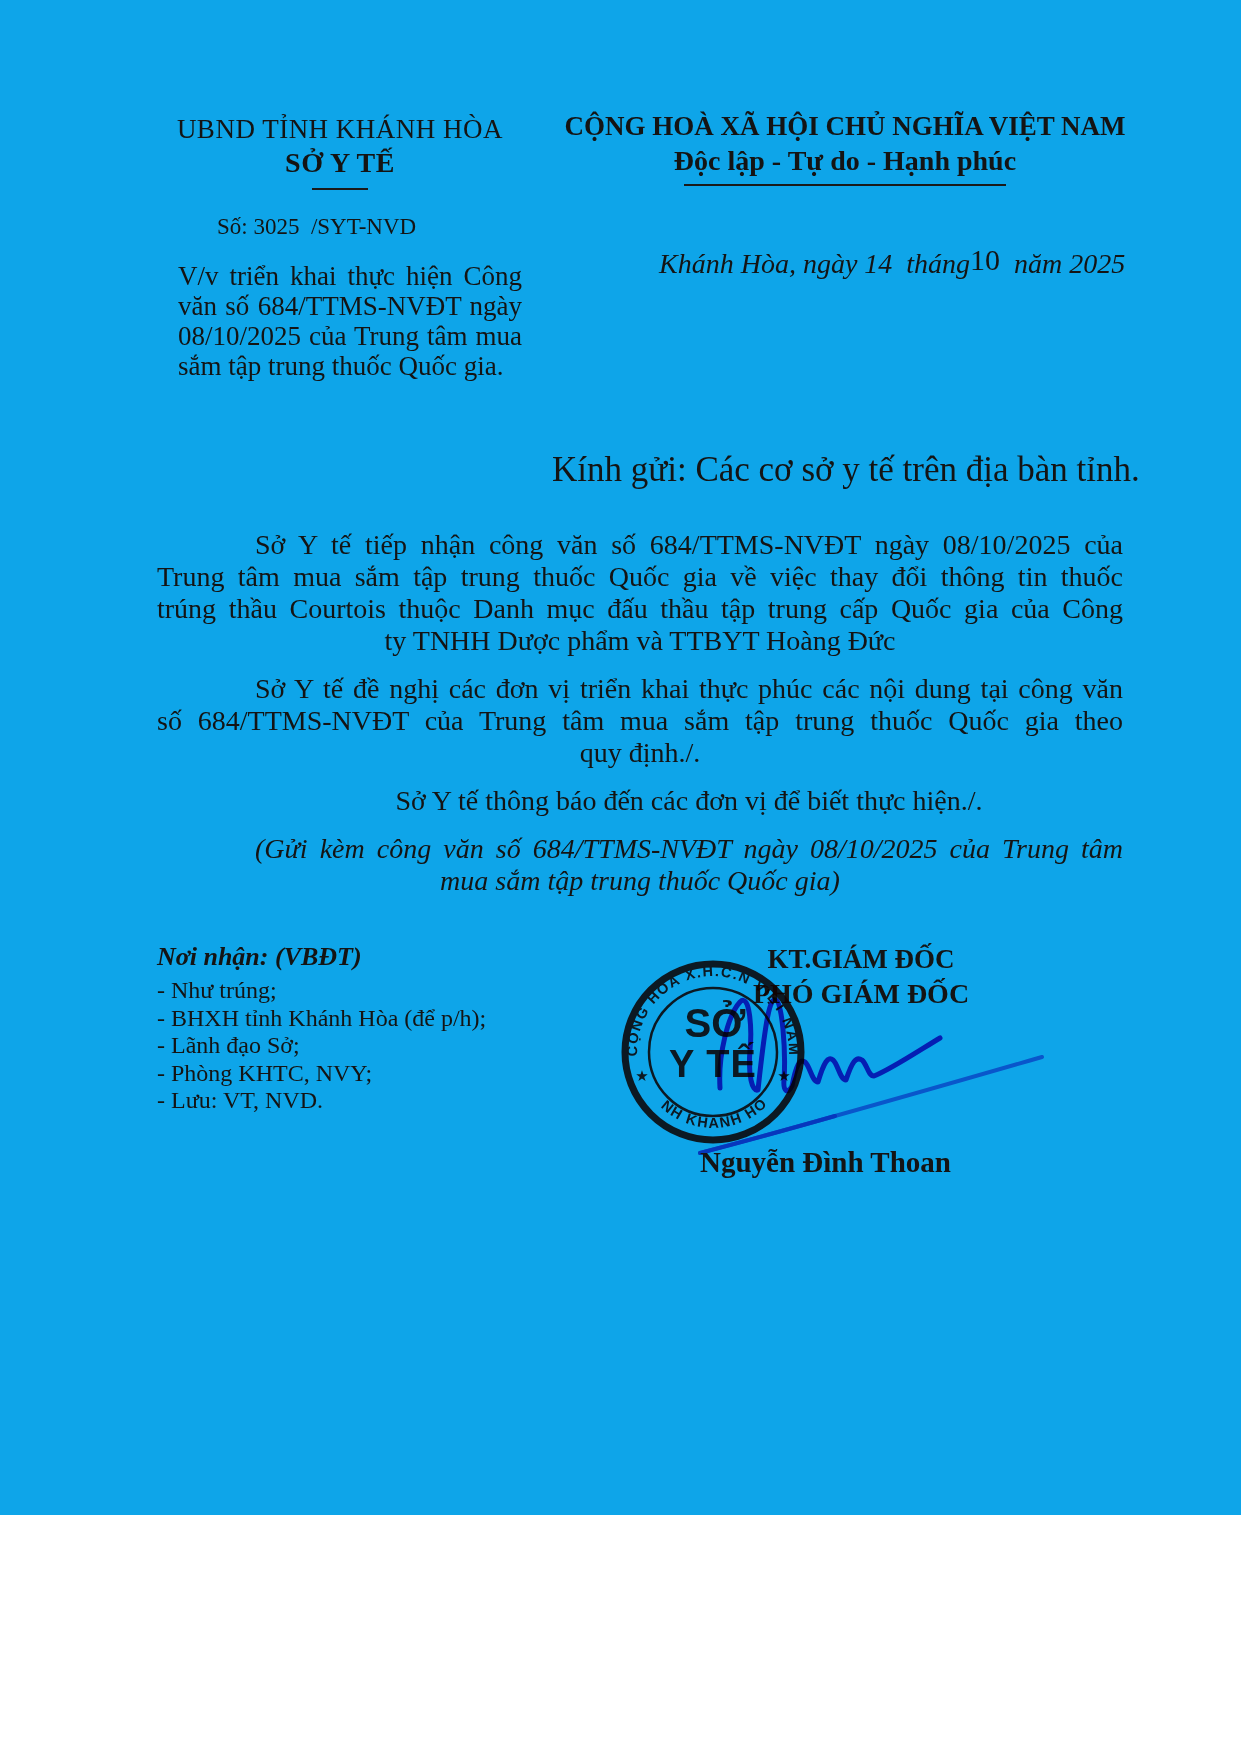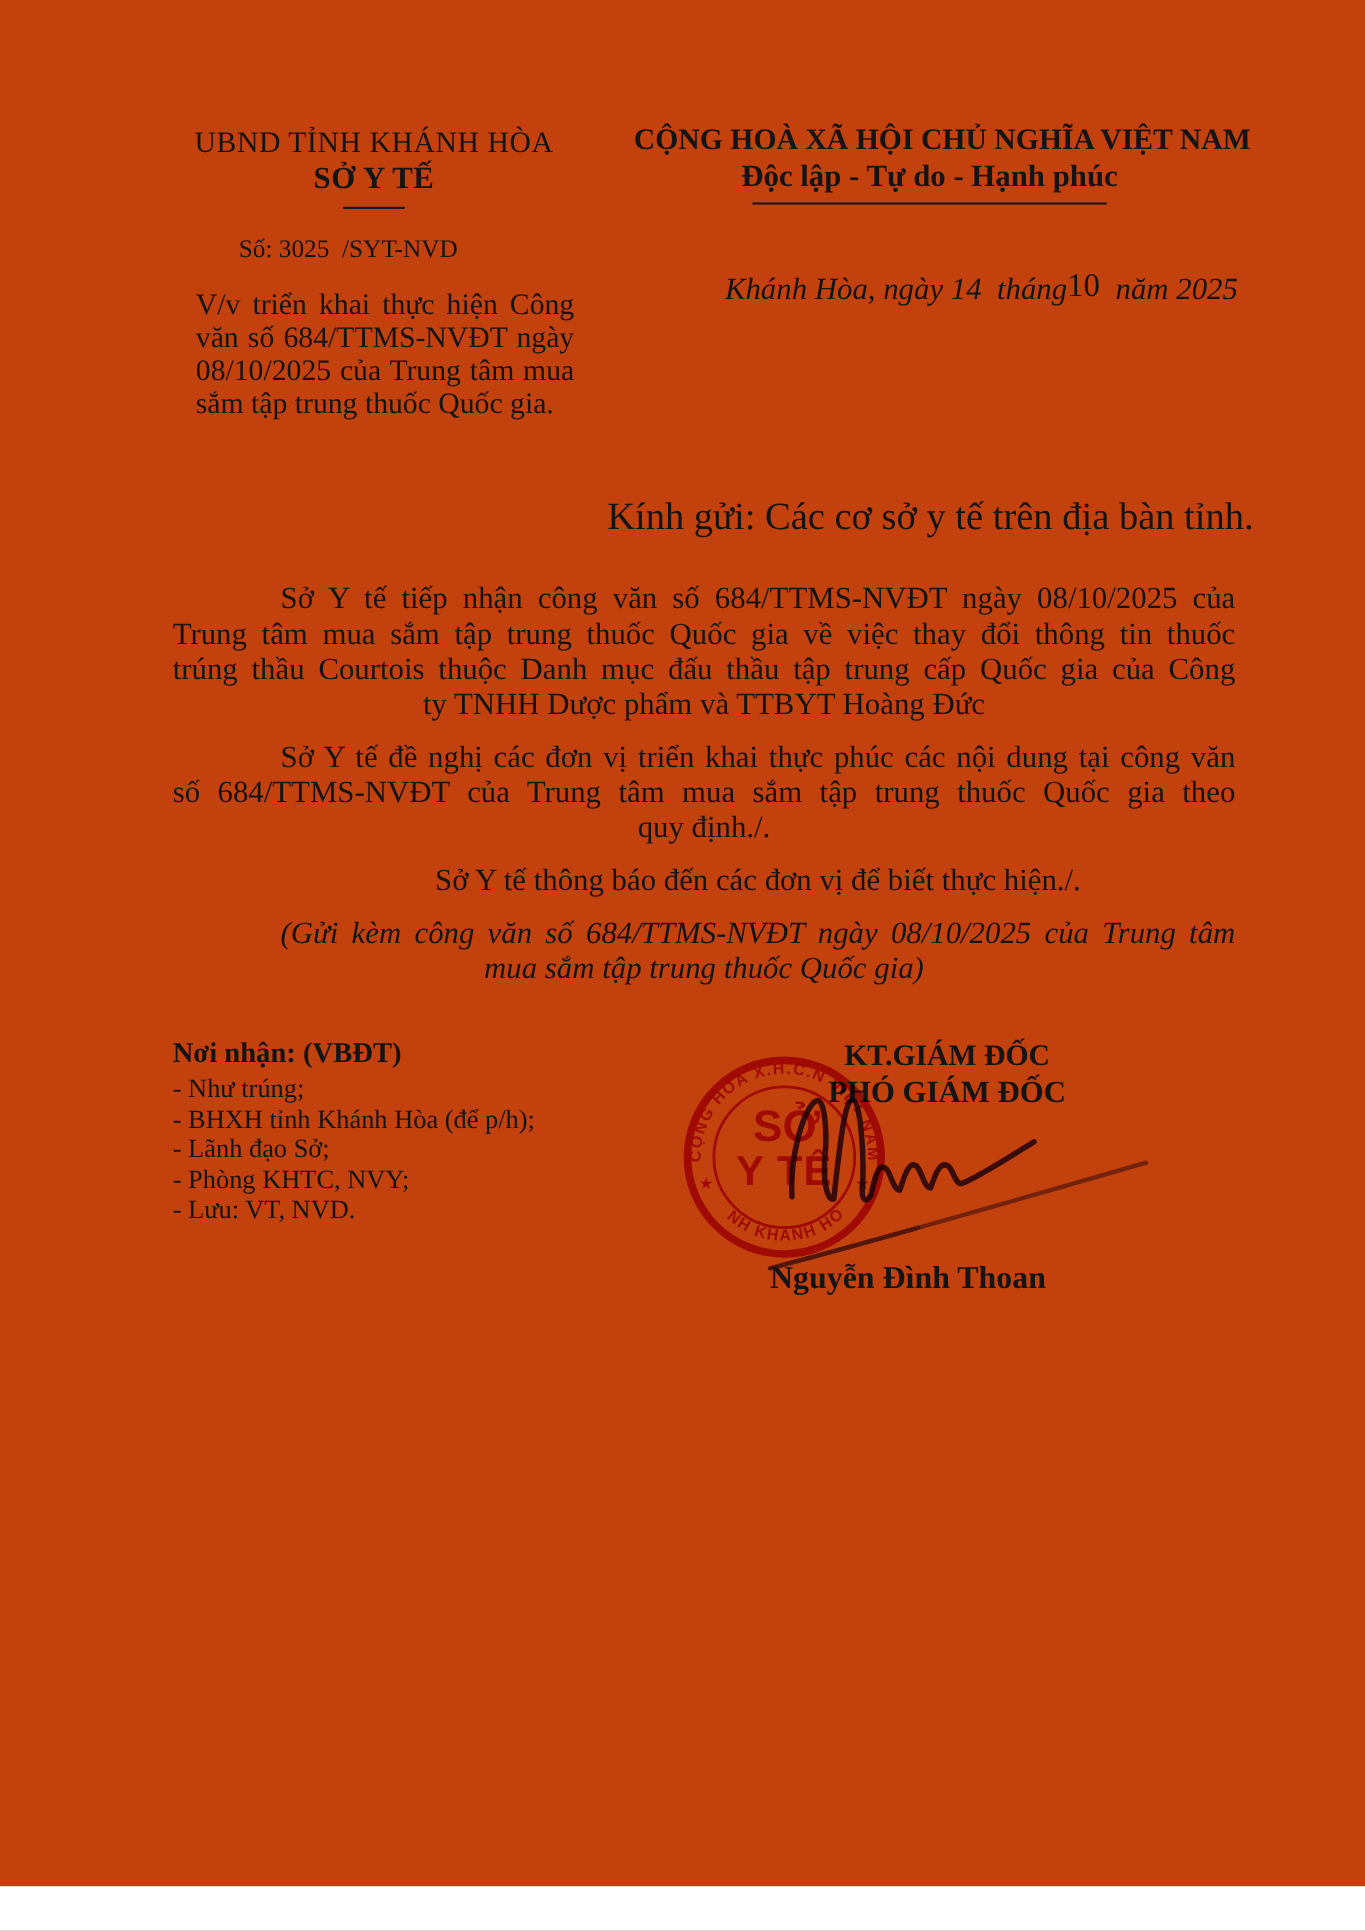--- a/index.html
+++ b/index.html
@@ -4,32 +4,32 @@
 <style>
   :root{
     --stamp-color:#cf1d1d;
     --ink-color:#4a2ec4;
     --ink-mid:#6f55cf;
     --ink-light:#9a85de;
     --text-color:#141414;
   }
   html,body{margin:0;padding:0;background:#ffffff;}
   .page{
-    position:relative;width:1241px;height:1715px;background:#c2410c;
+    position:relative;width:1241px;height:1515px;background:#0ea5e9;
     font-family:"Liberation Serif","DejaVu Serif",serif;color:var(--text-color);
     overflow:hidden;
   }
   .abs{position:absolute;}
   
   .hdr-left{left:150px;top:112px;width:380px;text-align:center;}
   .hdr-left .l1{font-size:27px;line-height:34px;letter-spacing:.5px;}
   .hdr-left .l2{font-size:28px;line-height:34px;font-weight:bold;letter-spacing:.5px;}
   .hdr-left .rule{width:56px;height:2px;background:#1a1a1a;margin:8px auto 0;}
   .hdr-right{left:553px;top:110px;width:584px;text-align:center;}
-  .hdr-right .l1{font-size:27px;line-height:33px;font-weight:bold;text-align:right;}
+  .hdr-right .l1{font-size:27px;line-height:33px;font-weight:bold;}
   .hdr-right .l2{font-size:28px;line-height:35px;font-weight:bold;}
   .hdr-right .rule{width:322px;height:2px;background:#1a1a1a;margin:6px auto 0;}
   
   .so-line{left:217px;top:214px;font-size:23px;white-space:pre;}
   .date-line{left:631px;top:214px;font-size:28px;font-style:italic;white-space:pre;}
   .date-line .month-num{font-style:normal;font-size:30px;position:relative;top:-3px;}
   
   .subject{left:178px;top:261px;width:344px;font-size:27px;line-height:30px;}
   .subject .jl{text-align:justify;text-align-last:justify;}
   .subject .ll{text-align:left;}
@@ -37,21 +37,21 @@
   .kinh-gui{left:552px;top:450px;font-size:35px;}
   
   .body-block{left:157px;top:529px;width:966px;font-size:28px;line-height:32px;}
   .para{margin:0 0 16px 0;}
   .para .jl{text-align:justify;text-align-last:justify;}
   .para .ll{text-align:center;}
   .para .indent{text-indent:98px;}
   .para.italic{font-style:italic;}
   
   .noi-nhan{left:157px;top:942px;}
-  .noi-nhan .head{font-size:26px;font-weight:bold;line-height:30px;}
+  .noi-nhan .head{font-size:26px;font-weight:bold;font-style:italic;line-height:30px;}
   .noi-nhan .items{margin-top:5px;font-size:24px;line-height:27.5px;}
   .sign-titles{left:700px;top:942px;width:322px;text-align:center;font-weight:bold;}
   .sign-titles .t1{font-size:27px;line-height:34px;}
   .sign-titles .t2{font-size:28px;line-height:36px;}
   .signer-name{left:700px;top:1146px;width:322px;text-align:left;
     font-size:29px;font-weight:bold;}
   
   .stamp-svg{left:618px;top:957px;mix-blend-mode:multiply;opacity:.96;}
   .stamp-ring{fill:none;stroke:var(--stamp-color);}
   .stamp-text{fill:var(--stamp-color);font-family:"Liberation Sans","DejaVu Sans",sans-serif;font-weight:bold;}

